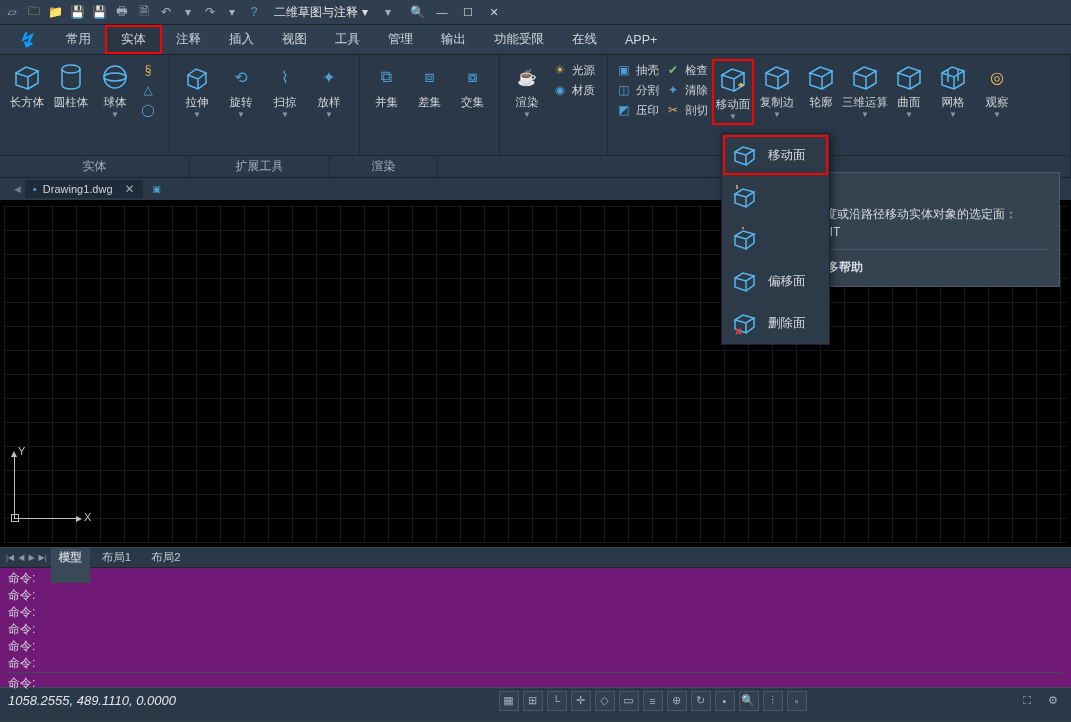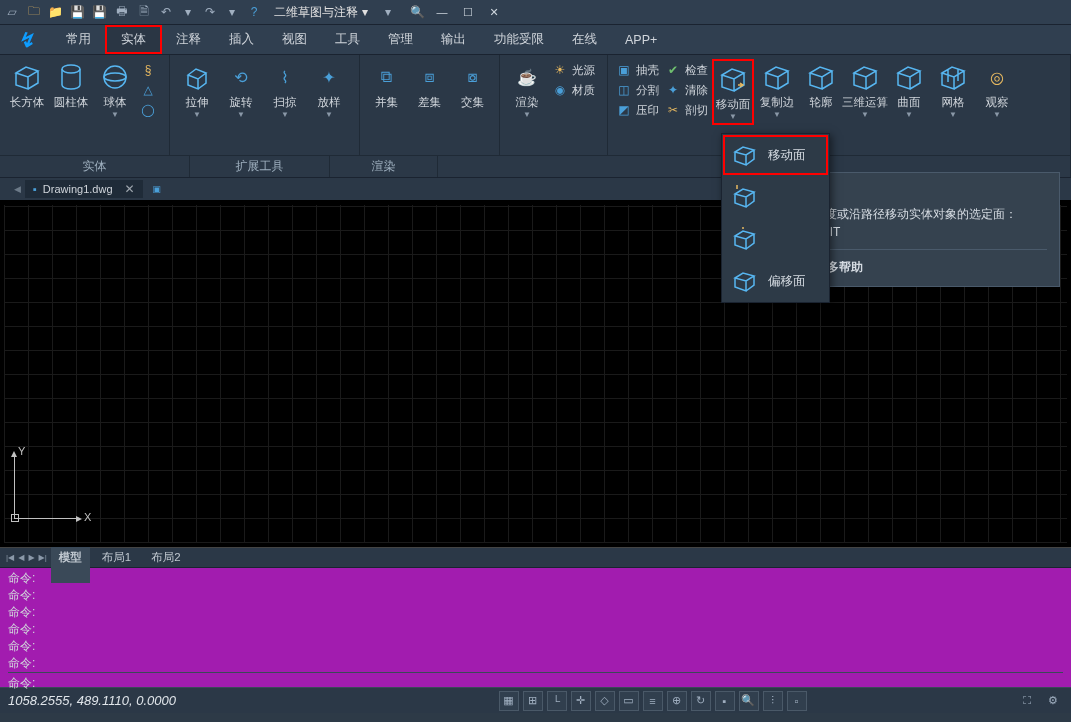--- a/index.html
+++ b/index.html
@@ -62,21 +62,21 @@
 .ucs-arrow-y { position: absolute; left: -3px; bottom: 62px; border-left: 3px solid transparent; border-right: 3px solid transparent; border-bottom: 6px solid #c0c0c0; }
 .ucs-arrow-x { position: absolute; left: 62px; bottom: -3px; border-top: 3px solid transparent; border-bottom: 3px solid transparent; border-left: 6px solid #c0c0c0; }
 
 
 .layout-tabs { height: 20px; background: #2b3847; display: flex; align-items: center; padding-left: 6px; gap: 4px; border-top: 1px solid #444; }
 .lt-nav { font-size: 8px; color: #8a98a8; cursor: pointer; }
 .lt-tab { padding: 18px 8px; font-size: 11.5px; color: #c0c8d0; cursor: pointer; }
 .lt-tab.active { background: #3a4958; font-weight: bold; }
 
 
-.cmd-area { height: 120px; background: #a21caf; border-top: 1px solid #1a2330; font-size: 12px; color: #d0d5db; padding: 2px 8px; font-family: "Microsoft YaHei"; }
+.cmd-area { height: 120px; background: #701a75; border-top: 1px solid #1a2330; font-size: 12px; color: #d0d5db; padding: 2px 8px; font-family: "Microsoft YaHei"; }
 .cmd-line { line-height: 17px; }
 .cmd-prompt { border-top: 1px solid #3a4958; padding-top: 2px; }
 
 
 .statusbar { height: 26px; background: #2b3847; display: flex; align-items: center; padding: 7px 8px; gap: 4px; border-top: 1px solid #3a4958; }
 .coords { font-size: 13px; font-style: italic; color: #e0e5ea; flex: 0 0 280px; }
 .status-fill { flex: 1; }
 .sb-btn { width: 20px; height: 20px; border: 1px solid #4a5968; display: flex; align-items: center; justify-content: center; font-size: 11px; color: #a0afc0; cursor: pointer; background: #313f4e; }
 .sb-right { display: flex; gap: 6px; align-items: center; }
 
@@ -467,20 +467,31 @@
   <div class="fm-item">
       <span class="fm-ic">
         <svg width="26" height="24">
           <g class="cube-svg">
             <path d="M3 9 L11 4 L22 7 L14 12 Z M3 9 L3 18 L14 22 L14 12 M22 7 L22 16 L14 22"></path>
           </g>
         </svg>
       </span>
       <span>偏移面</span>
     </div>
+  <div class="fm-item">
+      <span class="fm-ic">
+        <svg width="26" height="24">
+          <g class="cube-svg">
+            <path d="M3 9 L11 4 L22 7 L14 12 Z M3 9 L3 18 L14 22 L14 12 M22 7 L22 16 L14 22"></path>
+          </g>
+          <path d="M4 18 L9 23 M9 18 L4 23" stroke="#d94040" stroke-width="2"></path>
+        </svg>
+      </span>
+      <span>删除面</span>
+    </div>
 </div>
 
 <div class="tooltip-box">
   <div class="tooltip-title">移动面</div>
   <div>按指定高度或沿路径移动实体对象的选定面：SOLIDEDIT</div>
   <div class="tooltip-sep"></div>
   <div class="tooltip-f1">F1获取更多帮助</div>
 </div>
 
 </body></html>

